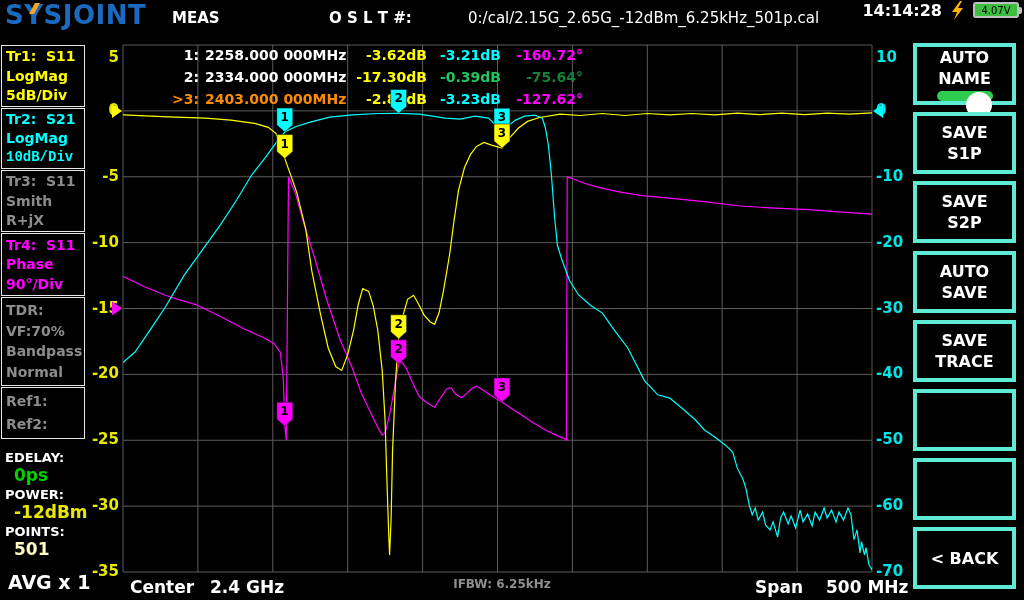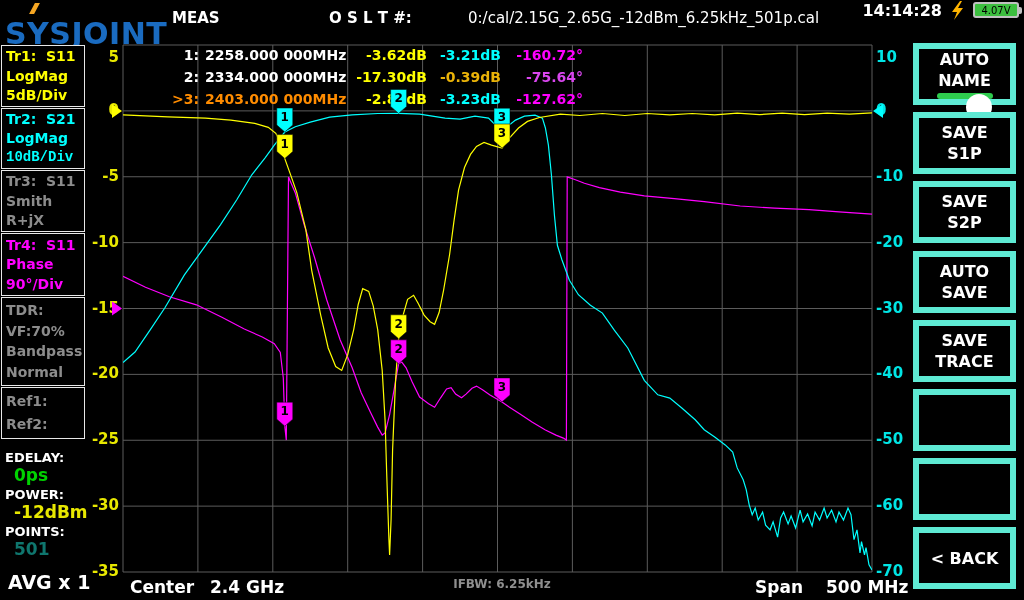--- a/index.html
+++ b/index.html
@@ -2,21 +2,21 @@
 <html><head>
 <meta charset="utf-8">
 <style>
   * { margin:0; padding:0; box-sizing:border-box; }
   html,body { width:1024px; height:600px; background:#000; overflow:hidden;
               font-family:"DejaVu Sans","Liberation Sans",sans-serif; }
   #screen { position:relative; width:1024px; height:600px; background:#000; }
 
   
   #topbar { position:absolute; left:0; top:0; width:1024px; height:36px; }
-  #logo { position:absolute; left:5px; top:16px; font-size:30px; font-weight:bold;
+  #logo { position:absolute; left:5px; top:0; font-size:26px; font-weight:bold;
           color:#1a6bc0; letter-spacing:0.5px; }
   #logo-accent { position:absolute; left:32px; top:3px; width:5px; height:11px;
                  background:#f5a623; transform:skewX(-28deg); }
   #meas { position:absolute; left:172px; top:9px; font-size:15px; font-weight:bold; color:#fff; }
   #oslt { position:absolute; left:329px; top:9px; font-size:15px; font-weight:bold; color:#fff; white-space:pre;text-align:right; }
   #calfile { position:absolute; left:468px; top:9px; font-size:15px; color:#fff; }
   #clockblk { position:absolute; right:5px; top:1px; }
   .clkrow { display:flex; justify-content:flex-end; align-items:center; gap:9px; height:18px; }
   #time-text,#date-text { font-size:16px; font-weight:bold; color:#fff; }
   #batt { width:46px; height:16px; background:#3cbf3f; border:2px solid #c0c0c0; border-radius:3px;
@@ -51,21 +51,21 @@
   .c-v3   { width:82px;  text-align:right; }
 
   
   svg.layer { position:absolute; left:0; top:0; width:1024px; height:600px; pointer-events:none; }
   #plot-svg { z-index:1; }
   #flags-svg { z-index:3; }
   svg text.flagnum { font-family:"DejaVu Sans","Liberation Sans",sans-serif;
                      font-size:12px; font-weight:bold; fill:#000; text-anchor:middle; }
 
   
-  .rbtn { position:absolute; left:913px; width:103px; height:62px; border:6px solid #5eead4;
+  .rbtn { position:absolute; left:913px; width:103px; height:62px; border:4px solid #5eead4;
           background:#000; color:#fff; font-size:16px; font-weight:bold;
           display:flex; flex-direction:column; align-items:center; justify-content:center;
           line-height:21px; text-align:center; }
   .toggle { width:56px; height:28px; border-radius:14px; background:#2ecc4e; position:relative; margin-top:2px; }
   .knob { position:absolute; right:1px; top:1px; width:26px; height:26px; border-radius:13px; background:#fff; }
 
   
   #footer { position:absolute; left:0; top:575px; width:1024px; height:25px; z-index:2; }
   .f-white { color:#fff; font-size:17px; font-weight:bold; position:absolute; top:2px; }
   #ifbw { position:absolute; left:362px; width:280px; top:2px; text-align:center;
@@ -124,21 +124,21 @@
       </div>
       <div class="sbox" style="top: 387px; height: 52px;">
         <div class="sline" style="color: rgb(140, 140, 140);">Ref1:</div>
         <div class="sline" style="color: rgb(140, 140, 140);">Ref2:</div>
       </div>
       <div class="ilabel" style="top: 450px;">EDELAY:</div>
       <div class="ivalue" style="top: 465px; color: rgb(0, 210, 0);">0ps</div>
       <div class="ilabel" style="top: 487px;">POWER:</div>
       <div class="ivalue" style="top: 502px; color: rgb(232, 232, 0);">-12dBm</div>
       <div class="ilabel" style="top: 524px;">POINTS:</div>
-      <div class="ivalue" style="top: 539px; color: #0f766e;">501</div>
+      <div class="ivalue" style="top: 539px; color: #fef9c3;">501</div>
     </div>
   <div id="avg">AVG x 1</div>
 
   <div id="axes">
       <div class="ax-l" style="top: 48px;">5</div>
       <div class="ax-l" style="top: 100.875px;">0</div>
       <div class="ax-l" style="top: 166.75px;">-5</div>
       <div class="ax-l" style="top: 232.625px;">-10</div>
       <div class="ax-l" style="top: 298.5px;">-15</div>
       <div class="ax-l" style="top: 364.375px;">-20</div>
@@ -189,21 +189,21 @@
       <polyline points="123.0,114.8 167.9,116.8 205.4,118.1 230.9,120.1 254.8,123.4 268.3,127.3 275.8,133.3 280.3,142.5 284.8,158.6 290.8,175.4 296.8,192.6 305.8,229.4 311.7,270.3 320.7,315.1 328.2,348.0 335.7,366.5 341.7,370.4 347.7,354.6 353.7,329.6 358.2,304.5 362.7,288.7 368.7,291.4 373.2,305.9 377.7,329.6 382.2,370.4 385.1,420.5 386.6,470.6 388.9,539.1 389.6,554.9 391.1,519.3 392.6,449.5 395.6,379.6 398.6,338.8 403.1,315.1 407.6,299.3 413.6,295.3 418.1,303.2 424.1,315.1 430.1,321.7 434.6,324.3 439.1,312.5 443.6,290.1 449.6,254.5 454.1,220.2 458.6,189.9 464.5,167.5 470.5,154.4 476.5,146.4 484.0,142.5 491.5,145.1 502.0,148.0 509.5,137.9 518.5,128.0 527.5,121.4 539.4,117.5 560.4,114.2 579.9,115.5 602.4,113.5 624.8,115.5 647.3,113.5 669.8,114.8 692.2,113.5 714.7,114.8 737.2,113.2 759.6,114.6 782.1,113.2 804.6,114.6 827.1,113.2 849.5,114.2 872.0,112.9" fill="none" stroke="#ffff00" stroke-width="1.2" clip-path="url(#pclip)"></polyline>
       <g>
         <polygon points="112,103.875 112,117.875 122,110.875" fill="#ffff00"></polygon>
         <polygon points="112,301.5 112,315.5 122,308.5" fill="#ff00ff"></polygon>
         <polygon points="883,103.875 883,117.875 873,110.875" fill="#00ffff"></polygon>
       </g>
     </svg>
 
   <div id="mtable">
       <div class="mrow"><span class="c-id" style="color: rgb(255, 255, 255);">1:</span><span class="c-freq" style="color: rgb(255, 255, 255);">2258.000 000MHz</span><span class="c-v1" style="color: rgb(255, 255, 0);">-3.62dB</span><span class="c-v2" style="color: rgb(0, 255, 255);">-3.21dB</span><span class="c-v3" style="color: rgb(255, 0, 255);">-160.72°</span></div>
-      <div class="mrow"><span class="c-id" style="color: rgb(255, 255, 255);">2:</span><span class="c-freq" style="color: rgb(255, 255, 255);">2334.000 000MHz</span><span class="c-v1" style="color: rgb(255, 255, 0);">-17.30dB</span><span class="c-v2" style="color: #eab308;">-0.39dB</span><span class="c-v3" style="color: #d946ef;">-75.64°</span></div>
+      <div class="mrow"><span class="c-id" style="color: rgb(255, 255, 255);">2:</span><span class="c-freq" style="color: rgb(255, 255, 255);">2334.000 000MHz</span><span class="c-v1" style="color: rgb(255, 255, 0);">-17.30dB</span><span class="c-v2" style="color: #22c55e;">-0.39dB</span><span class="c-v3" style="color: #15803d;">-75.64°</span></div>
       <div class="mrow"><span class="c-id" style="color: rgb(255, 140, 0);">&gt;3:</span><span class="c-freq" style="color: rgb(255, 140, 0);">2403.000 000MHz</span><span class="c-v1" style="color: rgb(255, 255, 0);">-2.82dB</span><span class="c-v2" style="color: rgb(0, 255, 255);">-3.23dB</span><span class="c-v3" style="color: rgb(255, 0, 255);">-127.62°</span></div>
     </div>
 
   <svg id="flags-svg" class="layer">
       <g>
         <path d="M276.784,402.13811111111113 L292.784,402.13811111111113 L292.784,419.13811111111113 L284.784,426.13811111111113 L276.784,419.13811111111113 Z" fill="#ff00ff" stroke="#000" stroke-width="0.5"></path>
         <text x="284.784" y="415.13811111111113" class="flagnum">1</text>
       </g>
       <g>
         <path d="M390.632,339.8642777777778 L406.632,339.8642777777778 L406.632,356.8642777777778 L398.632,363.8642777777778 L390.632,356.8642777777778 Z" fill="#ff00ff" stroke="#000" stroke-width="0.5"></path>

